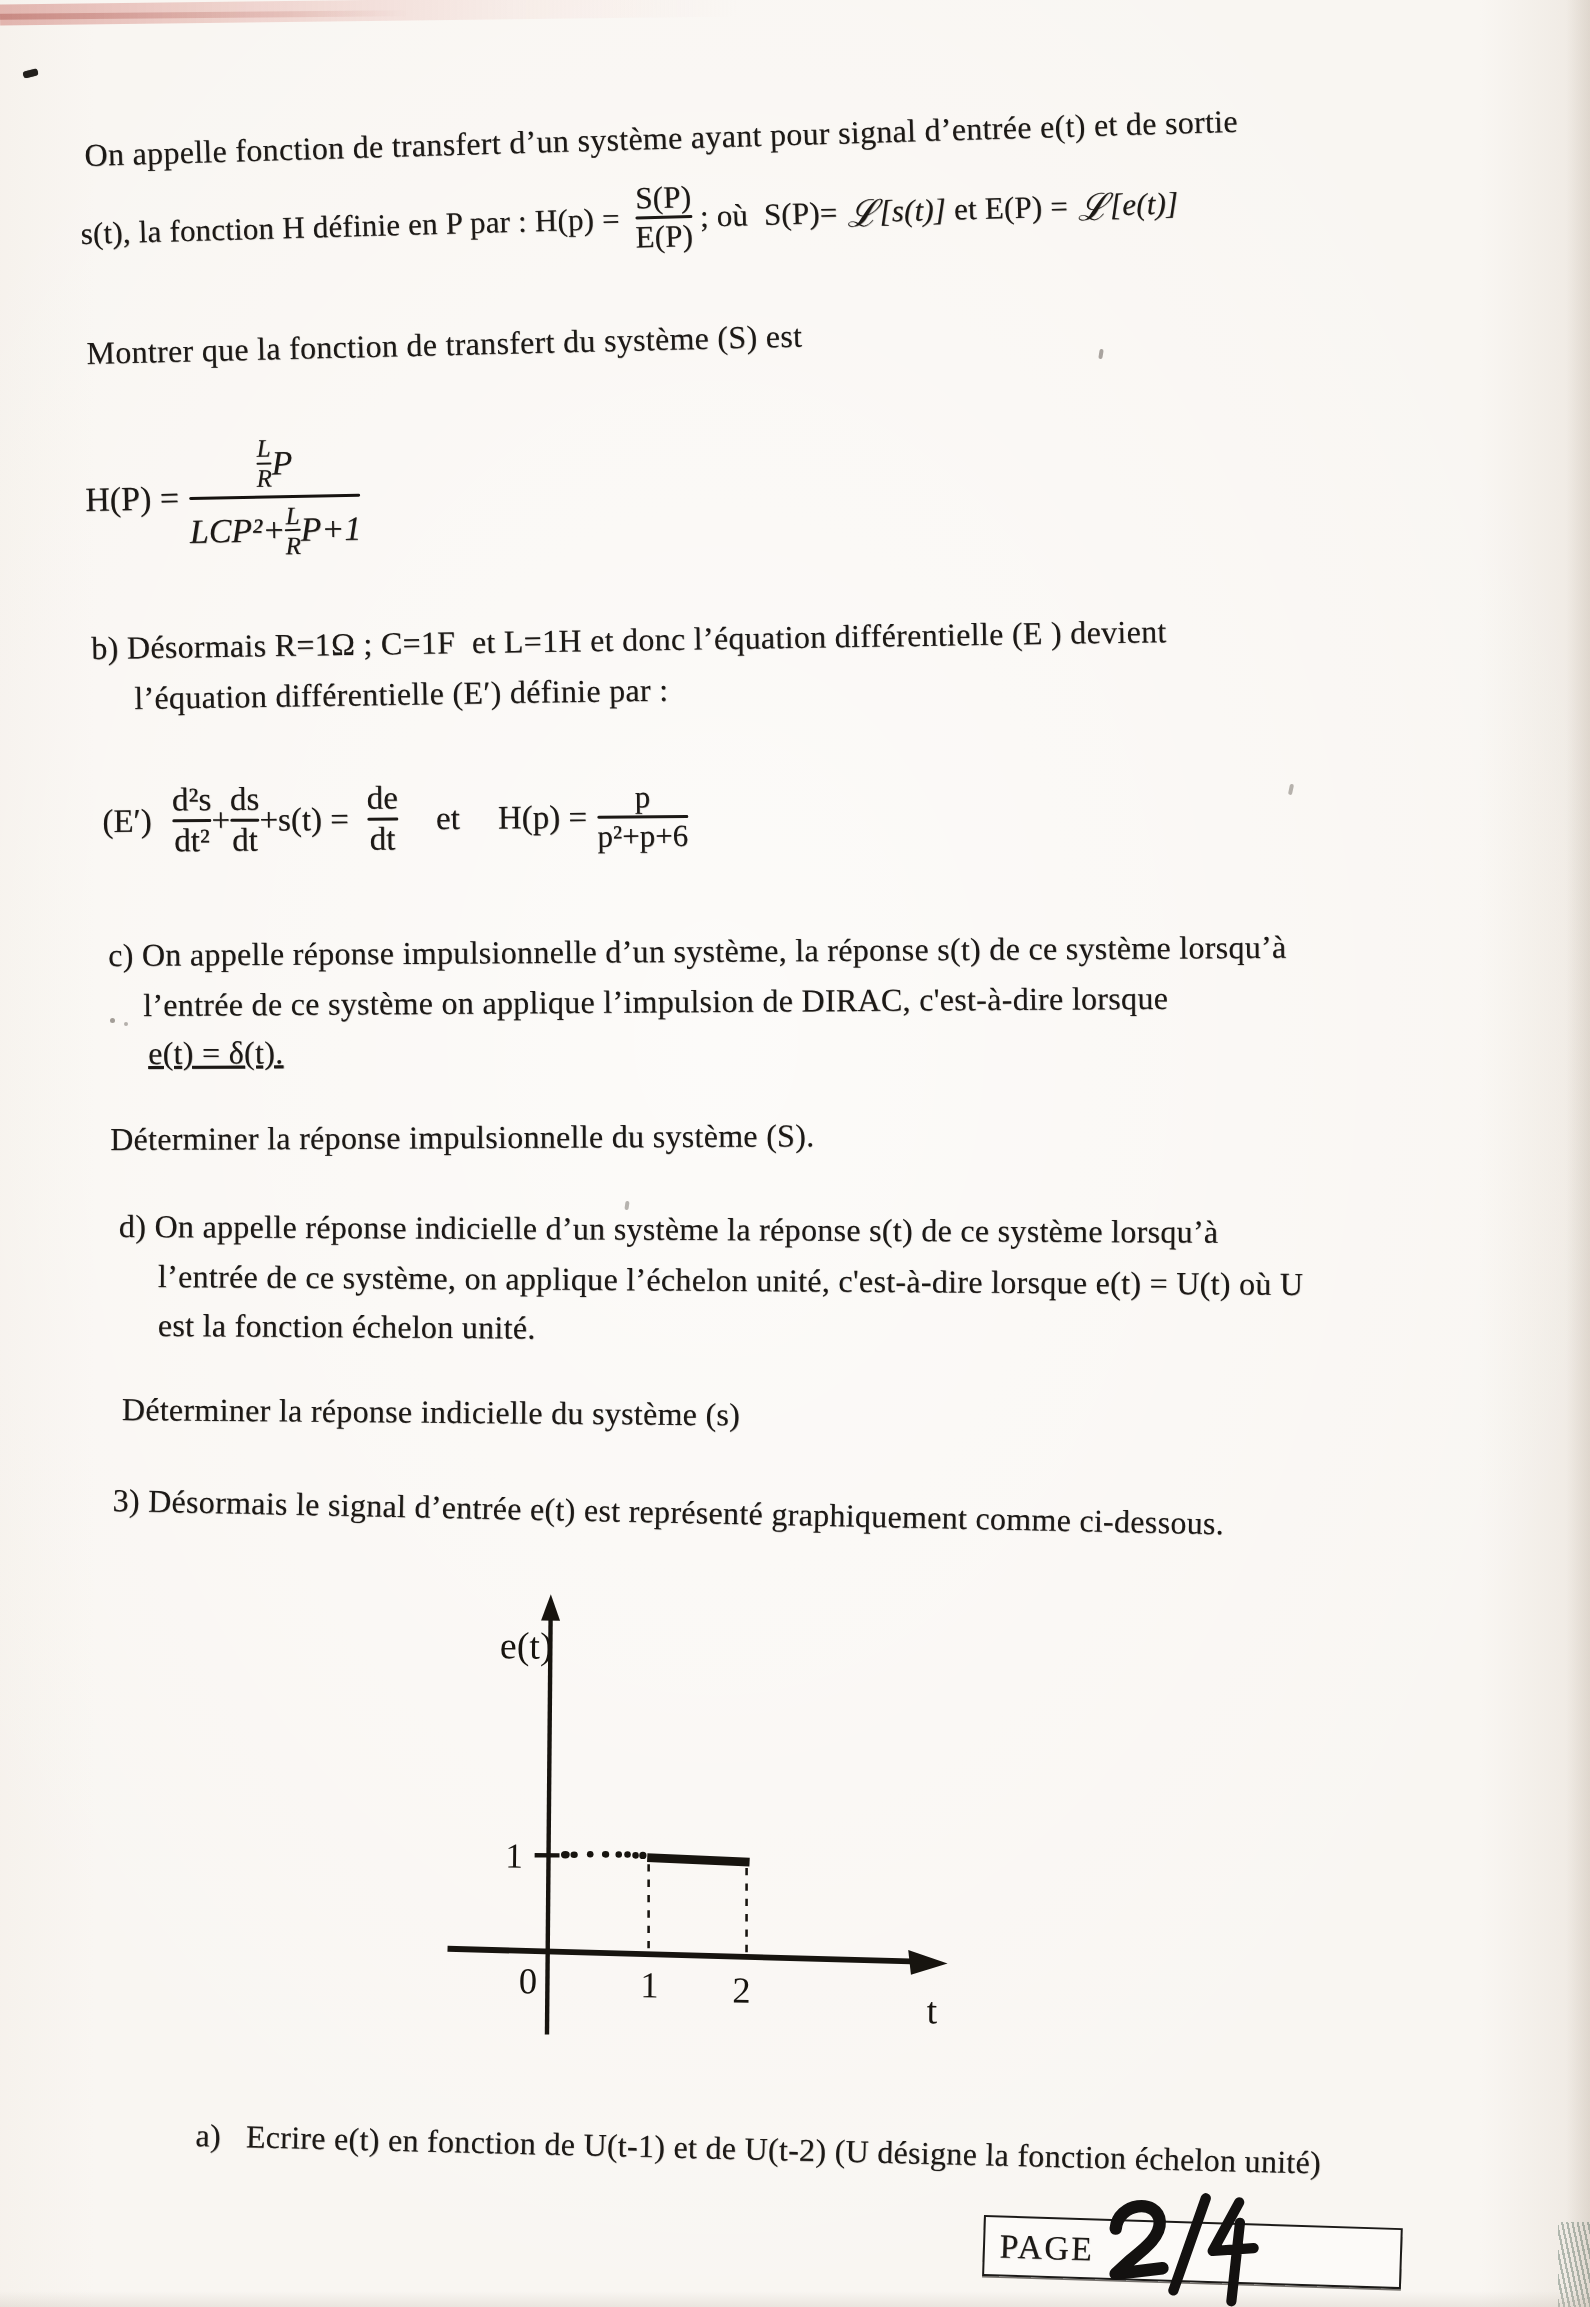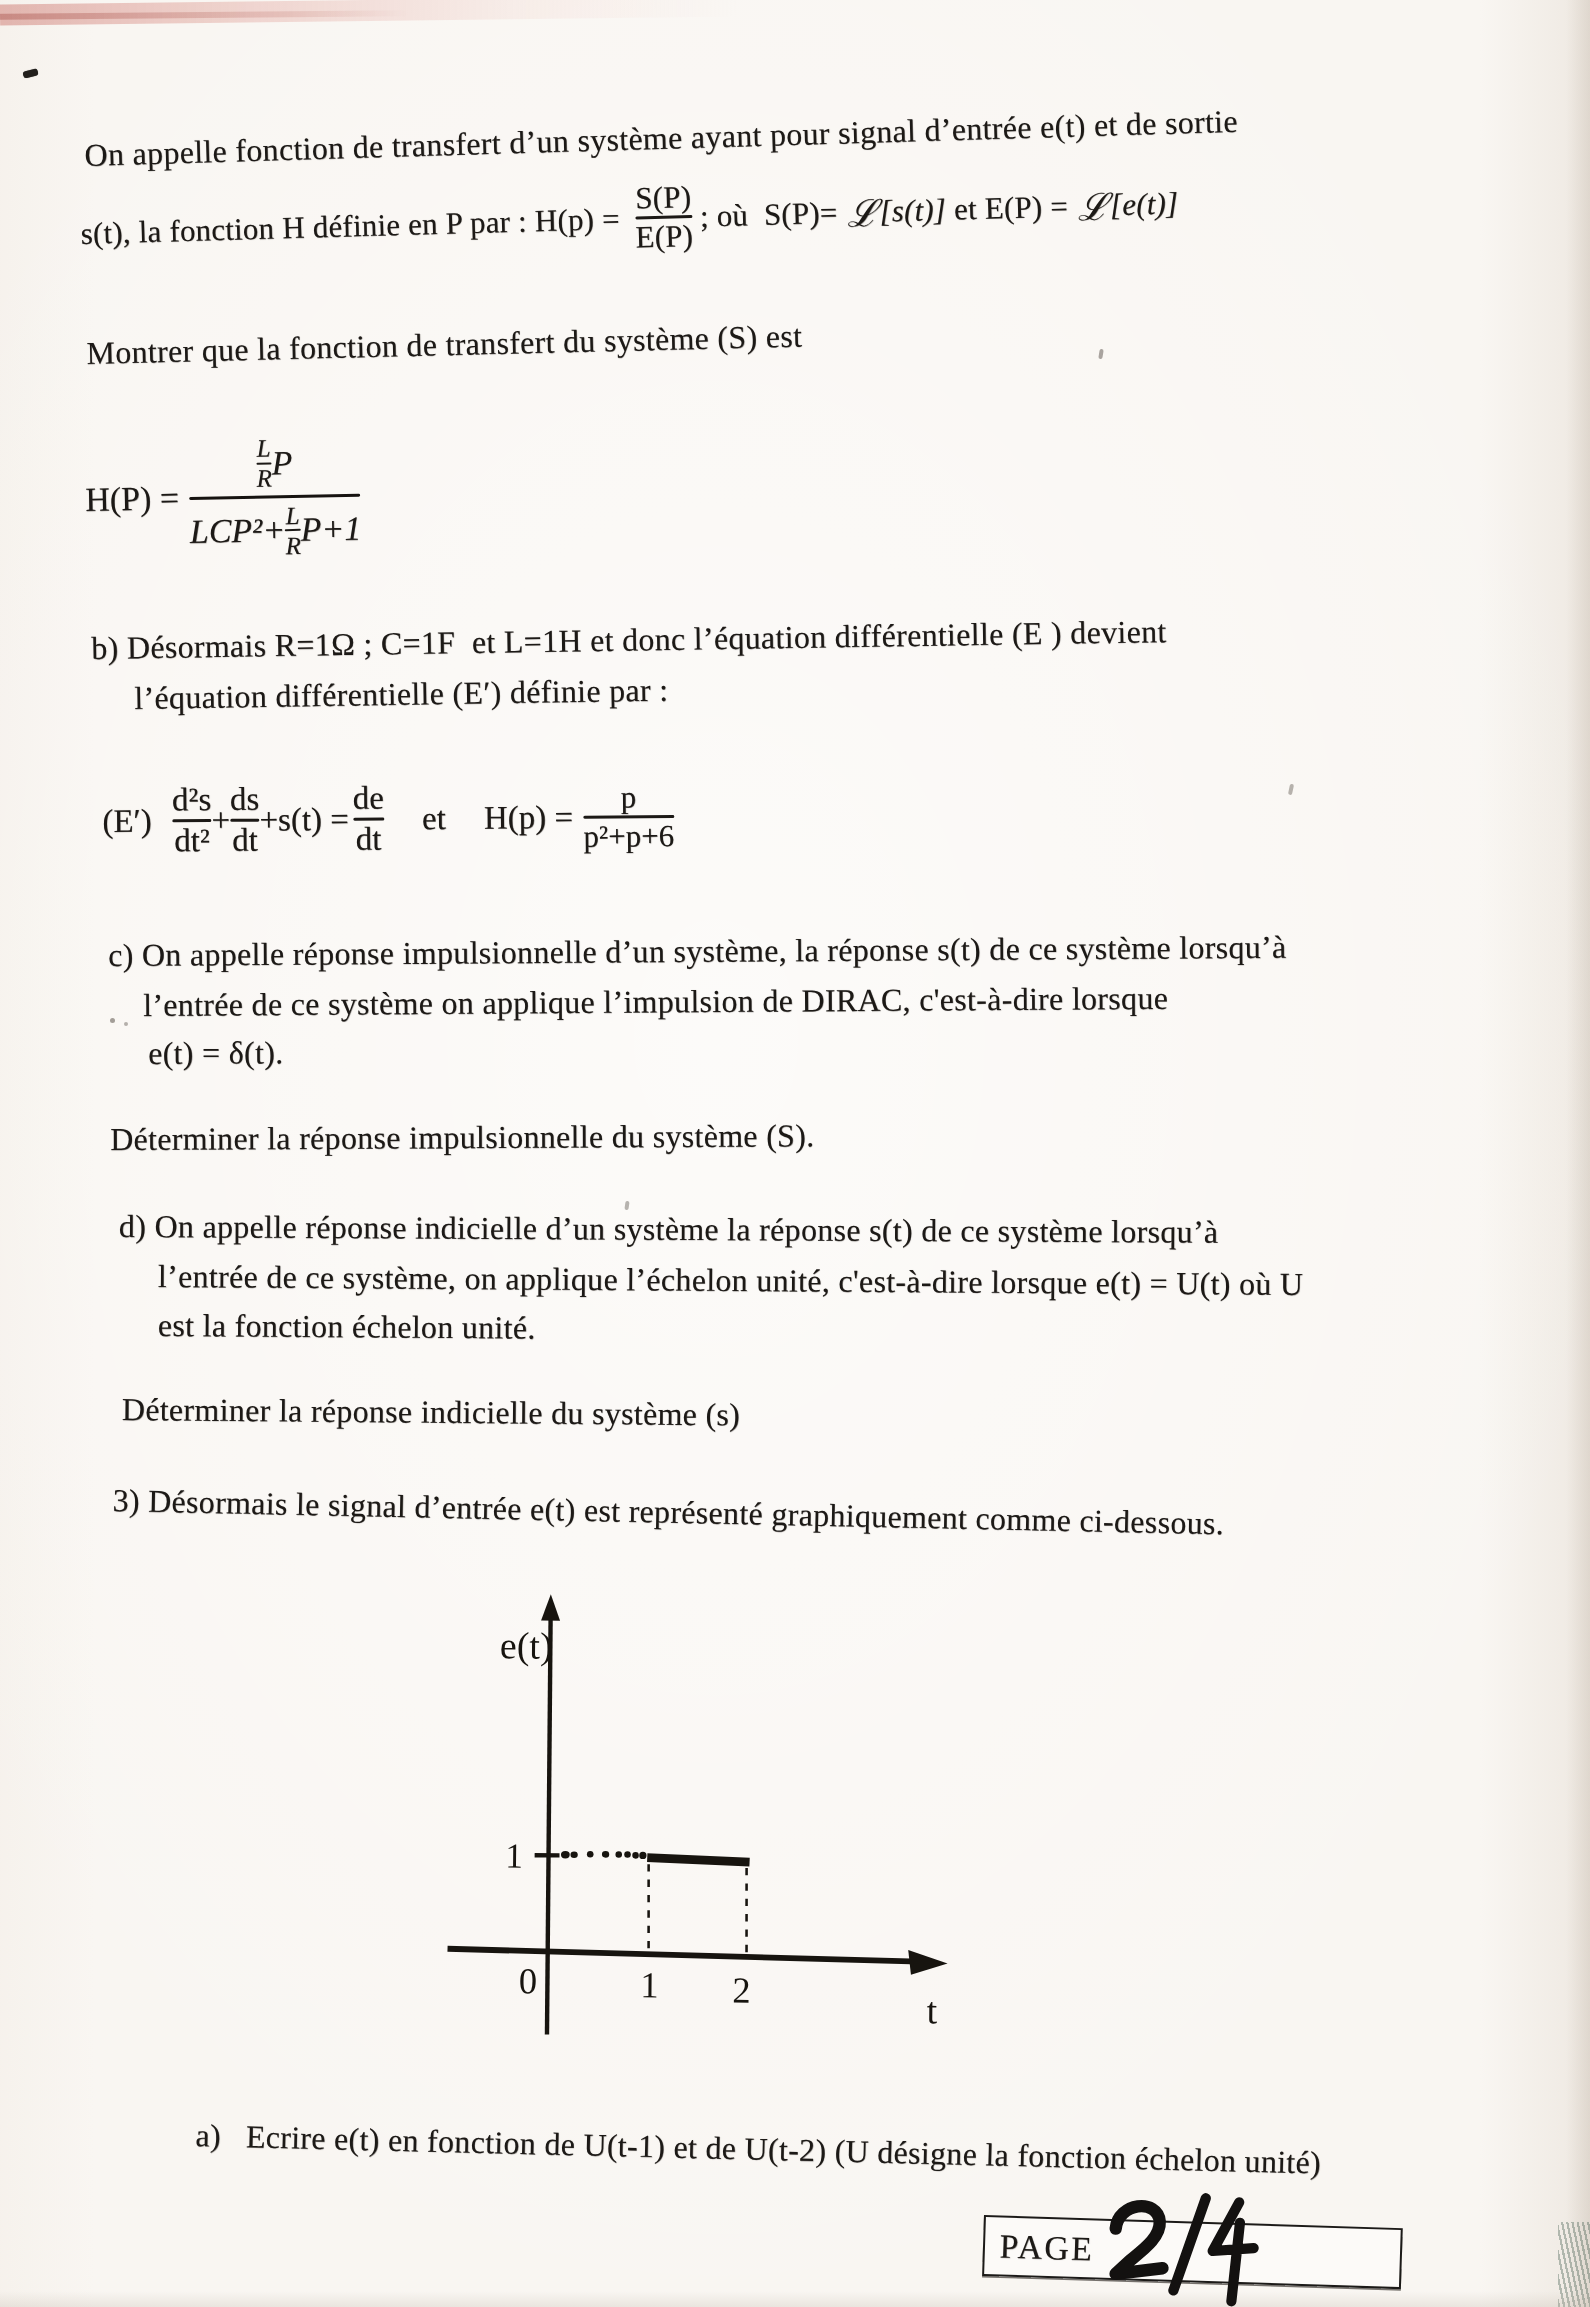--- a/index.html
+++ b/index.html
@@ -114,37 +114,37 @@
       <span class="fbar"></span>
       <span>dt²</span>
     </span>
     <span>+</span>
     <span class="frac">
       <span>ds</span>
       <span class="fbar"></span>
       <span>dt</span>
     </span>
     <span>+s(t) =</span>
-    <span class="frac" style="margin-left:4px;">
+    <span class="frac" style="margin-left:18px;">
       <span>de</span>
       <span class="fbar"></span>
       <span>dt</span>
     </span>
     <span style="margin:6px 38px;">et</span>
     <span style="margin-right:10.2px;">H(p) =</span>
     <span class="frac" style="font-size:31px;">
       <span>p</span>
       <span class="fbar"></span>
       <span>p²+p+6</span>
     </span>
   </div>
 
   <div class="abs line" style="left:108px;top:937px;transform:rotate(-.4deg);">c) On appelle réponse impulsionnelle d’un système, la réponse s(t) de ce système lorsqu’à</div>
   <div class="abs line" style="left:143px;top:987px;transform:rotate(-.4deg);">l’entrée de ce système on applique l’impulsion de DIRAC, c'est-à-dire lorsque</div>
-  <div class="abs line" style="left:148px;top:1035px;transform:rotate(-.3deg);">e(t) = δ(t).</div>
+  <div class="abs line" style="left:148px;top:1035px;transform:rotate(-.3deg);text-decoration:underline;">e(t) = δ(t).</div>
 
   <div class="abs line" style="left:110px;top:1121px;transform:rotate(-.3deg);">Déterminer la réponse impulsionnelle du système (S).</div>
 
   <div class="abs line" style="left:119px;top:1208px;transform:rotate(.3deg);">d) On appelle réponse indicielle d’un système la réponse s(t) de ce système lorsqu’à</div>
   <div class="abs line" style="left:158px;top:1258px;transform:rotate(.4deg);">l’entrée de ce système, on applique l’échelon unité, c'est-à-dire lorsque e(t) = U(t) où U</div>
   <div class="abs line" style="left:158px;top:1307px;transform:rotate(.4deg);">est la fonction échelon unité.</div>
 
   <div class="abs line" style="left:122px;top:1391px;transform:rotate(.5deg);">Déterminer la réponse indicielle du système (s)</div>
 
   <div class="abs line" style="left:113px;top:1482px;transform:rotate(1.2deg);">3) Désormais le signal d’entrée e(t) est représenté graphiquement comme ci-dessous.</div>

